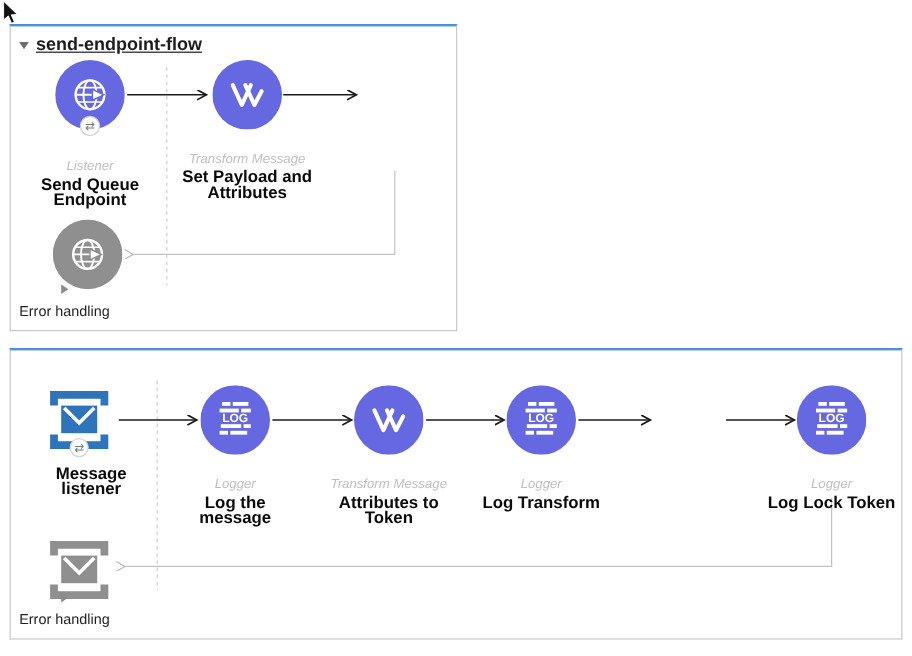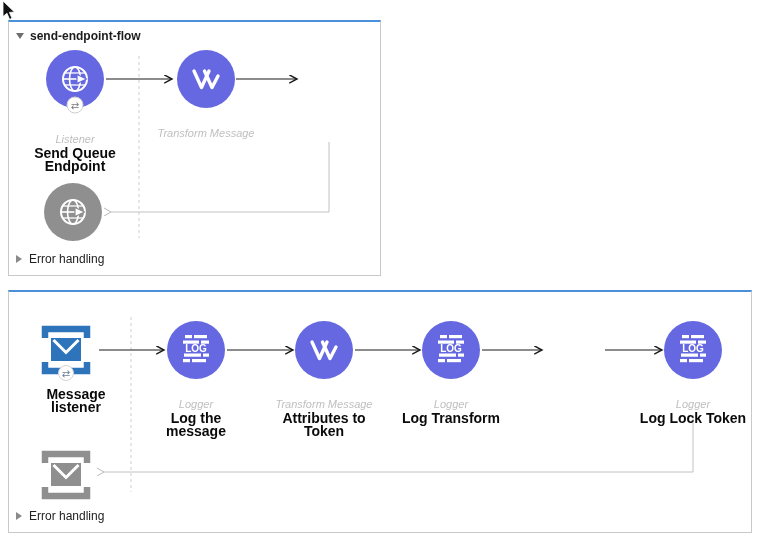--- a/index.html
+++ b/index.html
@@ -9,23 +9,23 @@
     font-family:"Liberation Sans","DejaVu Sans",sans-serif; overflow:hidden;
   }
   .flow {
     position:absolute; background:#ffffff;
     border:1px solid #c9c9c9; border-top:2px solid #4a90da;
   }
   .flow-header {
     position:absolute; left:7px; top:7px; display:flex; align-items:center; gap:6px;
     cursor:default;
   }
-  .flow-title { font-size:12px; font-weight:600; color:#1c1c1c; }
+  .flow-title { font-size:15px; font-weight:600; color:#1c1c1c;text-decoration:underline; }
   .flow-footer {
-    position:absolute; left:7px; bottom:9px; display:flex; align-items:center; gap:7px;
+    position:absolute; left:7px; bottom:9px; display:flex; align-items:center; gap:7px;flex-direction:column;
   }
   .footer-label { font-size:12px; color:#222; }
   .tri-down {
     width:0; height:0;
     border-left:4.5px solid transparent; border-right:4.5px solid transparent;
     border-top:6px solid #6e6e6e;
   }
   .tri-right {
     width:0; height:0;
     border-top:4.5px solid transparent; border-bottom:4.5px solid transparent;
@@ -98,20 +98,21 @@
       <span class="icon">
         <svg width="58" height="58" viewBox="0 0 58 58">
           <circle cx="29" cy="29" r="29" fill="#6568e0"></circle>
           <g stroke="#fff" stroke-width="3.4" fill="none" stroke-linecap="round" stroke-linejoin="round">
             <polyline points="17,21 24.5,37.5 32,21"></polyline>
             <polyline points="27.5,21 35,37.5 41,26"></polyline>
           </g>
         </svg>
       </span>
       <div class="type-label">Transform Message</div>
+      <div class="node-name">Set Payload and Attributes</div>
     </div>
 
 
     <span class="err-icon" style="left:35px; top:161px;">
       <svg width="58" height="58" viewBox="0 0 58 58">
         <circle cx="29" cy="29" r="29" fill="#8f8f8f"></circle>
         <g stroke="#fff" fill="none">
           <circle cx="29" cy="29" r="12" stroke-width="2"></circle>
           <ellipse cx="29" cy="29" rx="5.5" ry="12" stroke-width="1.6"></ellipse>
           <line x1="17" y1="29" x2="41" y2="29" stroke-width="1.6"></line>

